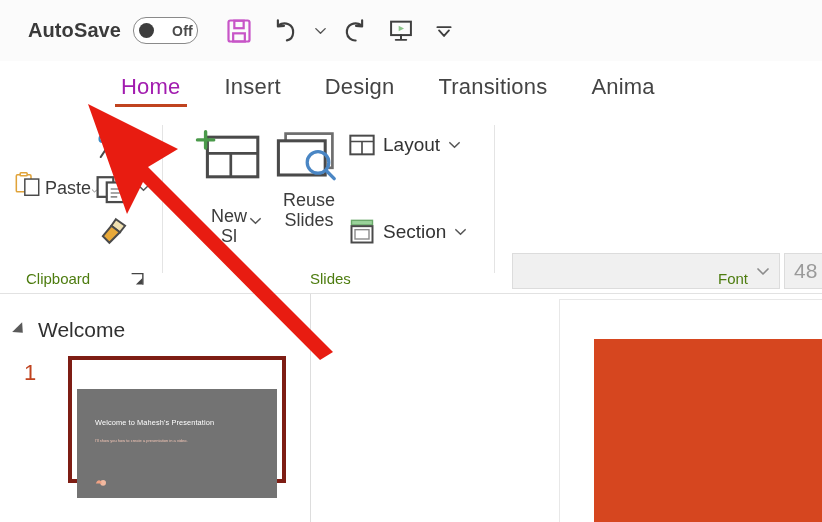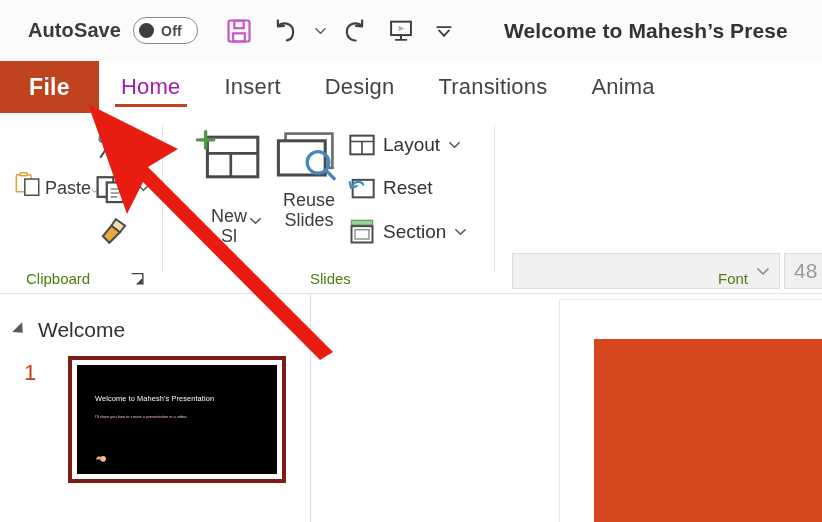--- a/index.html
+++ b/index.html
@@ -23,21 +23,21 @@
     font-size:20px;color:#3a3a3a;letter-spacing:.1px;margin-right:12px;
   }
   .toggle{
     width:63px;height:25px;border-radius:13px;border:1.6px solid #8a8a8a;
     background:#ffffff;display:flex;align-items:center;position:relative;
   }
   .toggle .knob{
     width:15px;height:15px;border-radius:50%;background:#3d3d3d;margin-left:5px;
   }
   .toggle .off{
-    font-size:14px;color:#4a4a4a;margin-left:7px;letter-spacing:.2px;
+    font-size:14px;color:#4a4a4a;margin-left:18px;letter-spacing:.2px;
   }
   .qat{display:flex;align-items:center;gap:0px;margin-left:18px;}
   .qat-btn{
     width:46px;height:44px;display:flex;align-items:center;justify-content:center;
   }
   .doctitle{
     margin-left:40px;font-size:21px;color:#333333;white-space:nowrap;letter-spacing:.1px;
   }
 
   
@@ -111,21 +111,21 @@
   .sect-tri{
     width:0;height:0;border-left:8px solid #5a5a5a;border-top:7px solid transparent;
     border-bottom:7px solid transparent;transform:rotate(45deg);
   }
   .sect-name{font-size:21px;color:#303030;}
   .slide-num{position:absolute;left:24px;top:66px;font-size:22px;color:#c0431f;}
   .thumb{
     position:absolute;left:68px;top:62px;width:218px;height:127px;
     border:4px solid #7e1d14;background:#ffffff;box-sizing:border-box;padding:5px;
   }
-  .thumb-inner{width:100%;height:100%;background:#000000;position:relative;}
+  .thumb-inner{width:100%;height:100%;background:#737373;position:relative;margin-top:24px;}
   .th-title{
     position:absolute;left:9%;top:27%;font-size:7.4px;color:#ffffff;white-space:nowrap;
     letter-spacing:.1px;
   }
   .th-sub{
     position:absolute;left:9%;top:45%;font-size:4px;color:#f4c6b6;white-space:nowrap;
   }
   .th-mark{
     position:absolute;left:9%;bottom:11%;width:13px;height:8px;
   }
@@ -195,25 +195,23 @@
       </div>
 
       <div class="qat-btn" style="width:40px">
         <svg width="22" height="22" viewBox="0 0 20 20">
           <path d="M4 6.5 L16 6.5" stroke="#3f3f3f" stroke-width="1.7" stroke-linecap="round"></path>
           <path d="M5.5 9.5 L10 14.5 L14.5 9.5" fill="none" stroke="#3f3f3f" stroke-width="1.7" stroke-linecap="round" stroke-linejoin="round"></path>
         </svg>
       </div>
     </div>
 
-    <div class="doctitle">Welcome to Mahesh’s Prese</div>
   </div>
 
   <div class="tabstrip">
-    <div class="file-tab">File</div>
     <div class="tabs">
       <div class="tab active">Home</div>
       <div class="tab">Insert</div>
       <div class="tab">Design</div>
       <div class="tab">Transitions</div>
       <div class="tab">Anima</div>
     </div>
   </div>
 
   <div class="ribbon">
@@ -298,28 +296,20 @@
       <svg width="28" height="24" viewBox="0 0 24 20">
         <rect x="2" y="2" width="20" height="16" fill="#fff" stroke="#4a4a4a" stroke-width="1.7"></rect>
         <path d="M2 7 L22 7 M12 7 L12 18" stroke="#4a4a4a" stroke-width="1.4"></path>
       </svg>
       <span class="lbl">Layout</span>
       <svg width="15" height="12" viewBox="0 0 16 12">
         <path d="M3 3.5 L8 8.5 L13 3.5" fill="none" stroke="#555" stroke-width="1.6" stroke-linecap="round" stroke-linejoin="round"></path>
       </svg>
     </div>
 
-    <div class="rowbtn" style="left:348px;top:63px;">
-      <svg width="28" height="24" viewBox="0 0 24 20">
-        <rect x="4" y="3" width="18" height="15" fill="#fff" stroke="#4a4a4a" stroke-width="1.7"></rect>
-        <path d="M3.5 9 C5 4 11 3.5 13 7" fill="none" stroke="#3d8cc4" stroke-width="1.9" stroke-linecap="round"></path>
-        <path d="M1.5 5 L2.6 9.8 L7.4 8.4" fill="none" stroke="#3d8cc4" stroke-width="1.9" stroke-linecap="round" stroke-linejoin="round"></path>
-      </svg>
-      <span class="lbl">Reset</span>
-    </div>
 
     <div class="rowbtn" style="left:348px;top:106px;">
       <svg width="28" height="26" viewBox="0 0 24 22">
         <rect x="3" y="1" width="18" height="4" fill="#9ad29a" stroke="#6aa86a" stroke-width="1.2"></rect>
         <rect x="3" y="6" width="18" height="14" fill="#fff" stroke="#4a4a4a" stroke-width="1.7"></rect>
         <rect x="6" y="9" width="12" height="8" fill="none" stroke="#8a8a8a" stroke-width="1.2"></rect>
       </svg>
       <span class="lbl">Section</span>
       <svg width="15" height="12" viewBox="0 0 16 12">
         <path d="M3 3.5 L8 8.5 L13 3.5" fill="none" stroke="#555" stroke-width="1.6" stroke-linecap="round" stroke-linejoin="round"></path>

